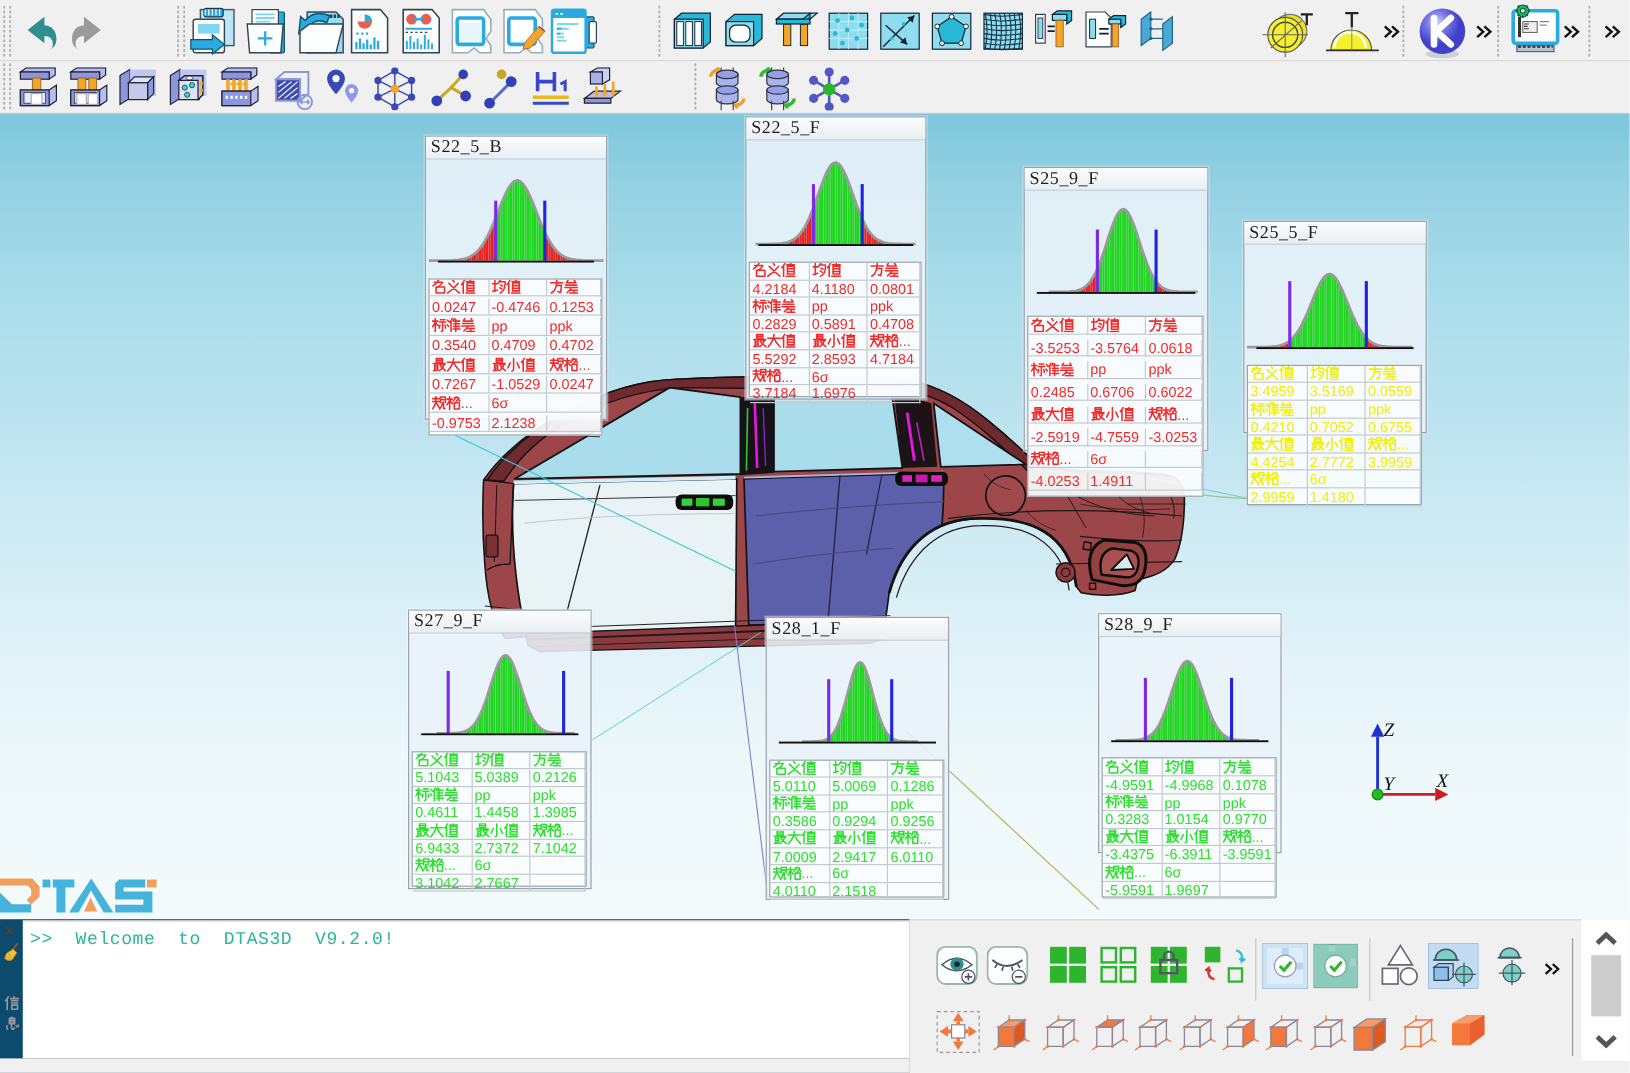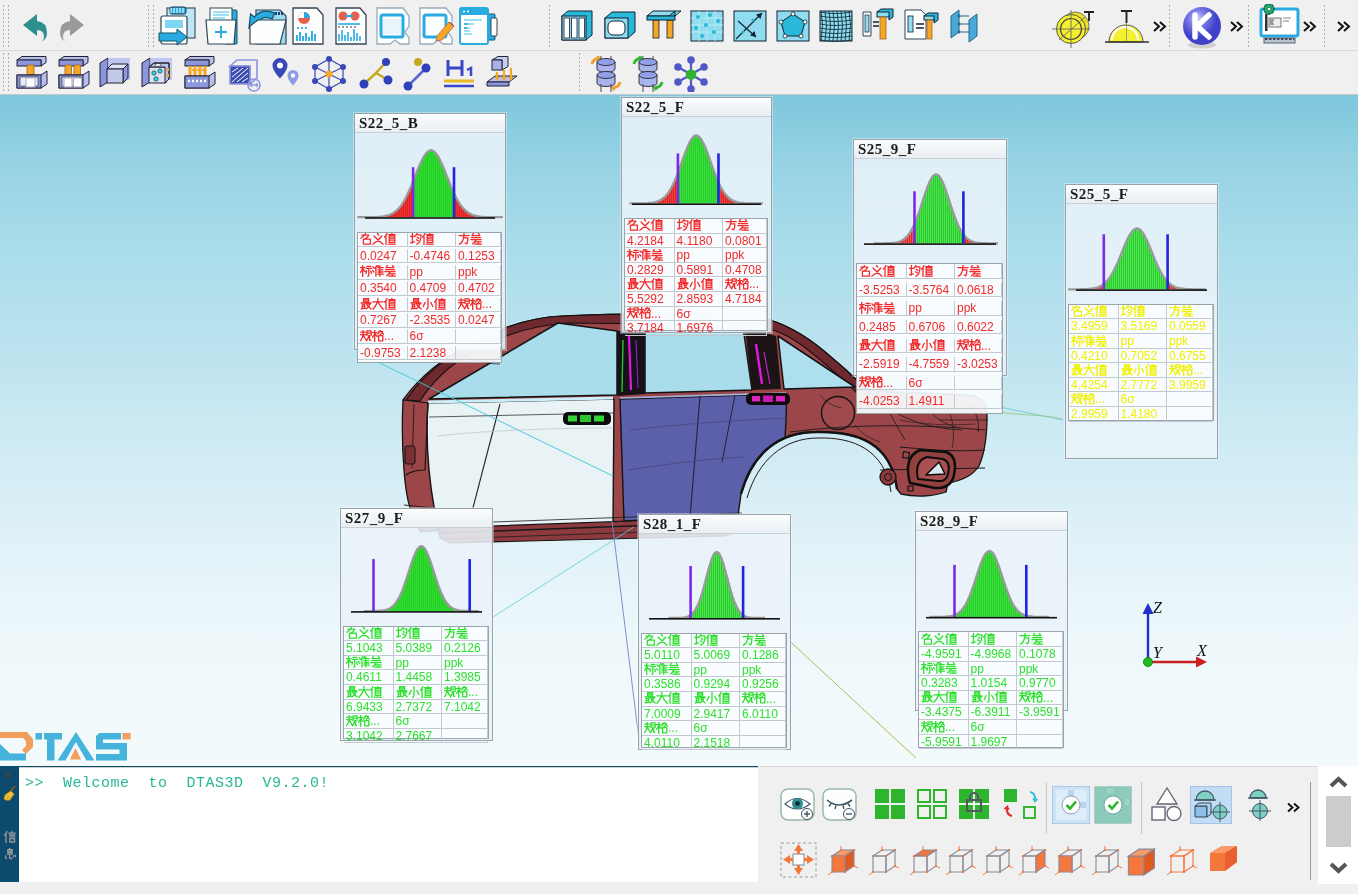--- a/index.html
+++ b/index.html
@@ -3,21 +3,21 @@
 * { margin:0; padding:0; box-sizing:border-box; }
 html,body { width:1358px; height:894px; overflow:hidden; font-family:"Liberation Sans",sans-serif; }
 .ab { position:absolute; }
 #topbar { position:absolute; left:0; top:0; width:1358px; height:95px; background:#f0f0f0; border-bottom:1px solid #c8c8c8; }
 #rowline { position:absolute; left:0; top:50px; width:1358px; height:1px; background:#dadada; }
 .vsep { position:absolute; width:3px; background-image:radial-gradient(circle, #b0b0b0 0.9px, transparent 1px); background-size:3px 4px; }
 #view { position:absolute; left:0; top:95px; width:1358px; height:671px;
  background:linear-gradient(180deg,#7ec7dc 0%,#96d2e4 10%,#a9dcea 22%,#bce3ef 38%,#cfebf4 52%,#e2f2f8 68%,#eef8fb 82%,#f3fafc 100%); }
 .panel { position:absolute; background:rgba(235,243,249,0.88); border:1.5px solid #97a2ab; box-shadow:0 0 0 1px rgba(255,255,255,0.35); }
 .ptitle { height:18.5px; background:linear-gradient(#fbfdfe,#e9eef2); border-bottom:1px solid #c8d0d6; color:#1c1c1c;
- font-family:"Liberation Serif",serif; font-size:15px; line-height:18px; padding-left:4px; letter-spacing:0.5px;font-weight:bold; }
+ font-family:"Liberation Serif",serif; font-size:15px; line-height:18px; padding-left:4px; letter-spacing:0.5px; }
 .phist { position:absolute; left:2px; top:18.5px; }
 .ptab { position:absolute; left:2px; right:3px; background:rgba(250,253,255,0.93); border:1px solid #9aa4ab;
  display:grid; grid-template-columns:49.5px 48.5px 1fr; font-size:12px; }
 .ptab .c { border-right:1px solid #c2cad0; border-bottom:1px solid #c2cad0; padding:0 0 0 2px; height:14.62px; line-height:14.2px; overflow:hidden; white-space:nowrap; }
 .cj { vertical-align:-1.5px; }
 #console { position:absolute; left:0; top:766px; width:758px; height:128px; background:#0c4a6e; }
 #conwhite { position:absolute; left:19px; top:1px; width:739px; height:115px; background:#fff; border-top:1px solid #d0d0d0; }
 #context { position:absolute; left:25px; top:9px; font-family:"Liberation Mono",monospace; font-size:15px; letter-spacing:0.5px; color:#2ab795; white-space:pre; }
 #brt { position:absolute; left:758px; top:766px; width:600px; height:128px; background:#f0f0f0; border-top:1px solid #d8d8d8; }
 #bstrip { position:absolute; left:0; top:882px; width:758px; height:12px; background:#f0f0f0; }
@@ -279,21 +279,21 @@
       <div class="c"><svg class="cj" width="36" height="12" viewBox="0 0 36 12">
           <use href="#cj_zui" x="0"></use>
           <use href="#cj_xiao" x="12"></use>
           <use href="#cj_zhi" x="24"></use>
         </svg></div>
       <div class="c"><svg class="cj" width="24" height="12" viewBox="0 0 24 12">
           <use href="#cj_gui" x="0"></use>
           <use href="#cj_ge" x="12"></use>
         </svg>...</div>
       <div class="c">0.7267</div>
-      <div class="c">-2.3535</div>
+      <div class="c">-1.0529</div>
       <div class="c">0.0247</div>
       <div class="c"><svg class="cj" width="24" height="12" viewBox="0 0 24 12">
           <use href="#cj_gui" x="0"></use>
           <use href="#cj_ge" x="12"></use>
         </svg>...</div>
       <div class="c">6σ</div>
       <div class="c"></div>
       <div class="c">-0.9753</div>
       <div class="c">2.1238</div>
       <div class="c"></div>
@@ -501,21 +501,21 @@
           <use href="#cj_gui" x="0"></use>
           <use href="#cj_ge" x="12"></use>
         </svg>...</div>
       <div class="c">6σ</div>
       <div class="c"></div>
       <div class="c">-4.0253</div>
       <div class="c">1.4911</div>
       <div class="c"></div>
     </div>
 </div>
-<div class="panel" style="left:1065px;top:184px;width:153px;height:275px;color:#f0f000">
+<div class="panel" style="left:1036px;top:184px;width:153px;height:177px;color:#f0f000">
 <div class="ptitle">S25_5_F</div>
 <div class="phist"><svg width="147" height="100.3" viewBox="0 0 147 100.3">
 <rect x="24.6" y="84.4" width="1.9" height="0.9" fill="#e82020"></rect>
         <rect x="26.6" y="84.0" width="1.9" height="1.3" fill="#e82020"></rect>
         <rect x="28.6" y="83.4" width="1.9" height="1.9" fill="#e82020"></rect>
         <rect x="30.6" y="82.6" width="1.9" height="2.7" fill="#e82020"></rect>
         <rect x="32.6" y="81.6" width="1.9" height="3.7" fill="#e82020"></rect>
         <rect x="34.6" y="80.3" width="1.9" height="5.0" fill="#21d421"></rect>
         <rect x="36.6" y="78.6" width="1.9" height="6.7" fill="#21d421"></rect>
         <rect x="38.6" y="76.5" width="1.9" height="8.8" fill="#21d421"></rect>

